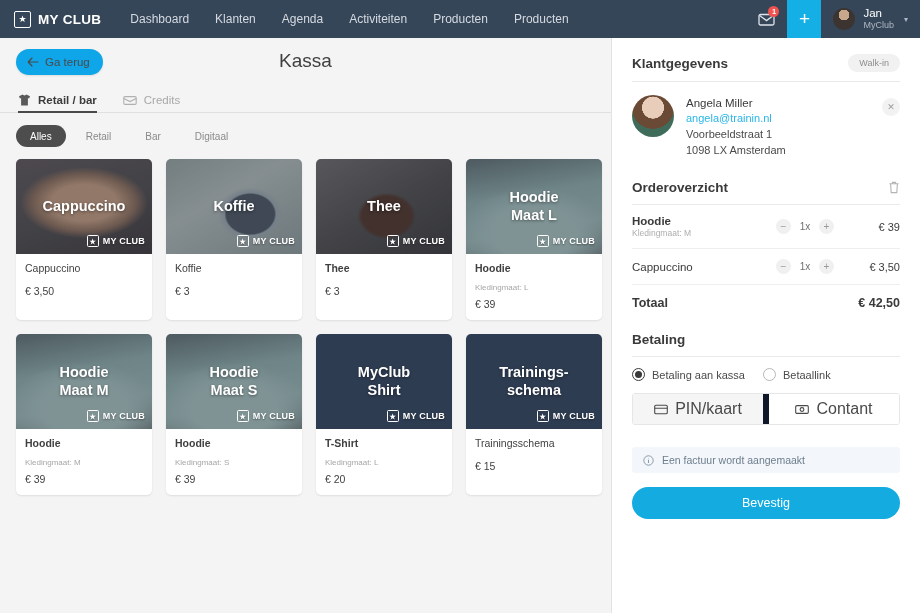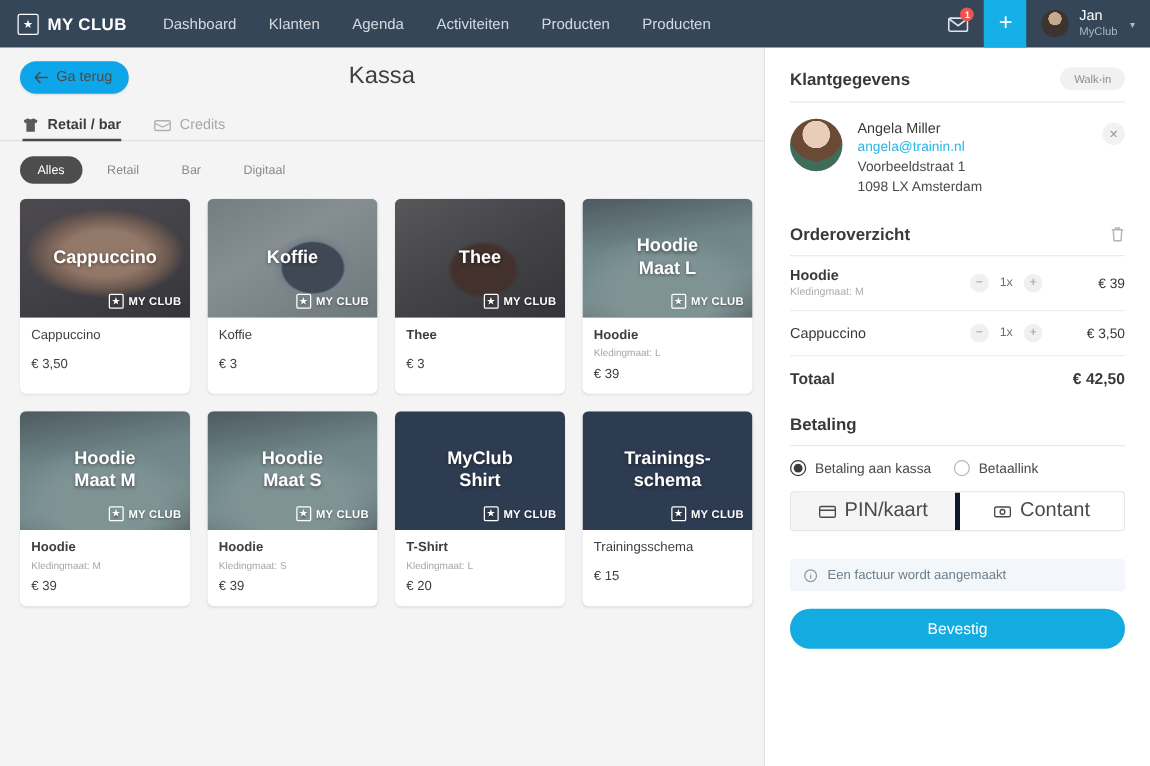--- a/index.html
+++ b/index.html
@@ -153,21 +153,21 @@
     text-shadow: 0 1px 2px rgba(0,0,0,.4);
   }
   .myclub-mark {
     width: 12px; height: 12px; border: 1.2px solid #fff; border-radius: 1.5px;
     display: flex; align-items: center; justify-content: center;
     font-size: 7px; line-height: 1;
   }
   .card-body { padding: 8px 9px 10px 9px; }
   .card-name { font-size: 10.5px; color: #3f3f3f; }
   .card-name.bold { font-weight: bold; }
-  .card-sub { font-size: 8px; color: #a6a6a6; margin-top: 4px; }
+  .card-sub { font-size: 8px; color: #a6a6a6; margin-top: 9px; }
   .card-price { font-size: 10.5px; color: #3f3f3f; margin-top: 11px; }
   .card-body.has-sub .card-price { margin-top: 6px; }
 
   
   .img-cappuccino {
     background:
       radial-gradient(ellipse 60% 48% at 50% 46%, #c79a78 0 40%, #8d6a52 62%, rgba(70,60,58,0) 78%),
       linear-gradient(160deg, #5b5150 0%, #4a4442 55%, #38302f 100%);
   }
   .img-koffie {
@@ -260,21 +260,21 @@
     content: ""; width: 7px; height: 7px; border-radius: 50%; background: #3a3a3a;
   }
 
   .paybtns { display: flex; border: 1px solid #e6e6e6; border-radius: 3px; overflow: hidden; }
   .paybtn {
     flex: 1; height: 30px;
     display: flex; align-items: center; justify-content: center; gap: 7px;
     font-size: 16px; color: #4a4a4a; background: #ffffff;
   }
   .paybtn.sel { background: #f5f5f5; }
-  .paybtn + .paybtn { border-left: 4px solid #0f172a; text-align: center; }
+  .paybtn + .paybtn { border-left: 6px solid #0f172a; text-align: center; }
 
   .notice {
     margin-top: 22px; background: #f3f7fb; border-radius: 3px;
     height: 26px; display: flex; align-items: center; gap: 8px;
     padding: 0 11px; font-size: 10.5px; color: #6d7d8c;
   }
   .confirm {
     margin-top: 14px; height: 32px; border-radius: 16px;
     background: #14ace0; color: #ffffff;
     display: flex; align-items: center; justify-content: center;

